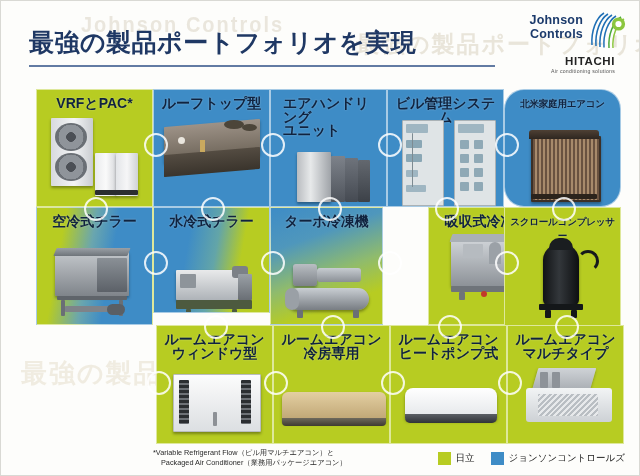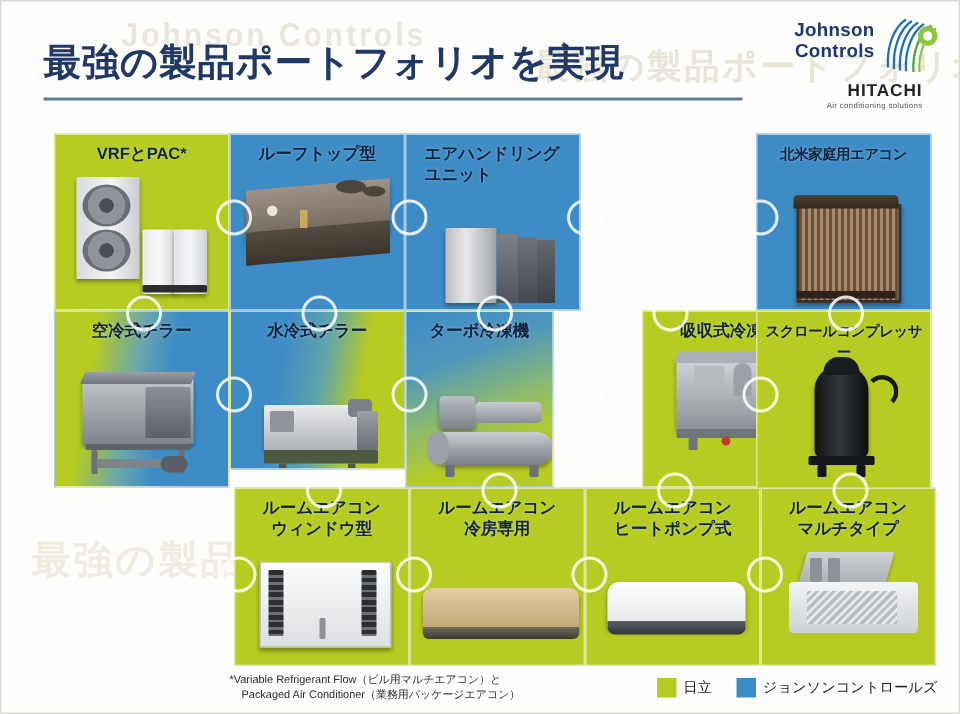--- a/index.html
+++ b/index.html
@@ -68,21 +68,21 @@
     overflow:hidden;
   }
   .tile.green{background:#b7cc22;}
   .tile.blue{background:#3e8cc6;}
   .tile.grad-gb{background:linear-gradient(100deg,#b7cc22 0%,#b7cc22 22%,#6aa6ae 45%,#3e8cc6 62%,#3e8cc6 100%);}
   .tile.grad-bg{background:linear-gradient(100deg,#3e8cc6 0%,#3e8cc6 30%,#63a5a8 52%,#b7cc22 72%,#b7cc22 100%);}
   .tile.grad-bgv{background:linear-gradient(160deg,#3e8cc6 0%,#4f97bc 28%,#8fbb6d 55%,#b7cc22 78%,#b7cc22 100%);}
   .tile-label{
     position:absolute;left:0;right:0;top:7px;
     text-align:center;
-    font-size:11px;line-height:13.5px;
+    font-size:14px;line-height:13.5px;
     font-weight:bold;color:#10233f;
     text-shadow:0 0 2px rgba(255,255,255,.35);
     padding:0 4px;
   }
   .tile-label.wide{font-size:9.6px;letter-spacing:-.3px;}
   .tile-label.left{text-align:left;padding-left:12px;}
 
   
   .knob{
     position:absolute;border:2px solid rgba(255,255,255,.85);
@@ -180,22 +180,45 @@
       <div class="tile-label left" style="white-space:pre-line;">エアハンドリング
 ユニット</div>
       <div class="art">
         <div class="box shadow" style="left:26px;top:62px;width:34px;height:50px;background:linear-gradient(90deg,#b9bcc0,#e7e9ea 40%,#9fa3a8);"></div>
         <div class="box" style="left:60px;top:66px;width:14px;height:46px;background:linear-gradient(180deg,#7d828a,#4f545c);"></div>
         <div class="box" style="left:74px;top:68px;width:13px;height:44px;background:linear-gradient(180deg,#6e737b,#454a52);"></div>
         <div class="box" style="left:87px;top:70px;width:12px;height:42px;background:linear-gradient(180deg,#63686f,#3c4148);"></div>
       </div>
     </div>
 
-
-    <div class="tile blue" style="left:468px;top:0;width:117px;height:118px;">
+    <div class="tile blue" style="left:351px;top:0;width:117px;height:118px;">
+      <div class="tile-label">ビル管理システム</div>
+      <div class="art">
+        <div class="box" style="left:14px;top:30px;width:40px;height:84px;background:#dfe4e6;border:1px solid #aab2b6;"></div>
+        <div class="box" style="left:18px;top:34px;width:22px;height:9px;background:#9fb6c2;"></div>
+        <div class="box" style="left:18px;top:50px;width:16px;height:8px;background:#8aa7b5;"></div>
+        <div class="box" style="left:18px;top:64px;width:16px;height:8px;background:#8aa7b5;"></div>
+        <div class="box" style="left:18px;top:80px;width:12px;height:7px;background:#9fb6c2;"></div>
+        <div class="box" style="left:18px;top:95px;width:20px;height:7px;background:#9fb6c2;"></div>
+        <div class="box" style="left:24px;top:43px;width:1px;height:54px;background:#7d8b92;"></div>
+
+        <div class="box" style="left:66px;top:30px;width:40px;height:84px;background:#dfe4e6;border:1px solid #aab2b6;"></div>
+        <div class="box" style="left:70px;top:34px;width:26px;height:9px;background:#9fb6c2;"></div>
+        <div class="box" style="left:72px;top:50px;width:9px;height:9px;background:#8fa9b6;"></div>
+        <div class="box" style="left:86px;top:50px;width:9px;height:9px;background:#8fa9b6;"></div>
+        <div class="box" style="left:72px;top:64px;width:9px;height:9px;background:#8fa9b6;"></div>
+        <div class="box" style="left:86px;top:64px;width:9px;height:9px;background:#8fa9b6;"></div>
+        <div class="box" style="left:72px;top:78px;width:9px;height:9px;background:#8fa9b6;"></div>
+        <div class="box" style="left:86px;top:78px;width:9px;height:9px;background:#8fa9b6;"></div>
+        <div class="box" style="left:72px;top:92px;width:9px;height:9px;background:#8fa9b6;"></div>
+        <div class="box" style="left:86px;top:92px;width:9px;height:9px;background:#8fa9b6;"></div>
+      </div>
+    </div>
+
+    <div class="tile blue" style="left:468px;top:0;width:117px;height:118px;border-radius:20px;">
       <div class="tile-label wide">北米家庭用エアコン</div>
       <div class="art">
         <div class="box shadow" style="left:26px;top:46px;width:66px;height:62px;background:repeating-linear-gradient(90deg,#6a5240 0 2px,#a88a6b 2px 4px);border:2px solid #3c3027;"></div>
         <div class="box" style="left:24px;top:40px;width:70px;height:9px;background:linear-gradient(180deg,#4e4034,#2e2620);border-radius:3px 3px 0 0;"></div>
         <div class="box" style="left:26px;top:104px;width:66px;height:5px;background:#2b231c;"></div>
       </div>
     </div>
 
     <div class="tile grad-gb" style="left:0;top:118px;width:117px;height:118px;">
       <div class="tile-label">空冷式チラー</div>
@@ -217,21 +240,21 @@
         <div class="box shadow" style="left:22px;top:62px;width:62px;height:30px;background:linear-gradient(180deg,#e9eaeb,#aeb3b8);"></div>
         <div class="box" style="left:26px;top:66px;width:16px;height:14px;background:#8e949a;"></div>
         <div class="box" style="left:78px;top:58px;width:16px;height:12px;background:#7c8187;border-radius:3px;"></div>
         <div class="box" style="left:84px;top:66px;width:14px;height:26px;background:linear-gradient(180deg,#9aa0a6,#6a6f75);"></div>
         <div class="box" style="left:22px;top:92px;width:76px;height:9px;background:#4d5a3f;"></div>
         <div class="box" style="left:32px;top:101px;width:5px;height:8px;background:#4d5a3f;"></div>
         <div class="box" style="left:78px;top:101px;width:5px;height:8px;background:#4d5a3f;"></div>
       </div>
     </div>
 
-    <div class="tile grad-bgv" style="left:234px;top:118px;width:99px;height:118px;">
+    <div class="tile grad-bgv" style="left:234px;top:118px;width:113px;height:118px;">
       <div class="tile-label">ターボ冷凍機</div>
       <div class="art">
         <div class="box shadow" style="left:22px;top:56px;width:24px;height:22px;background:linear-gradient(180deg,#b9bec3,#7d8288);border-radius:3px;"></div>
         <div class="box" style="left:46px;top:60px;width:44px;height:14px;background:linear-gradient(180deg,#c7ccd1,#8b9096);border-radius:3px;"></div>
         <div class="box shadow" style="left:16px;top:80px;width:82px;height:22px;background:linear-gradient(180deg,#c9ced3,#787d83);border-radius:11px;"></div>
         <div class="box" style="left:14px;top:80px;width:14px;height:22px;background:#9aa0a6;border-radius:7px;"></div>
         <div class="box" style="left:26px;top:102px;width:6px;height:8px;background:#6a6f75;"></div>
         <div class="box" style="left:82px;top:102px;width:6px;height:8px;background:#6a6f75;"></div>
       </div>
     </div>

